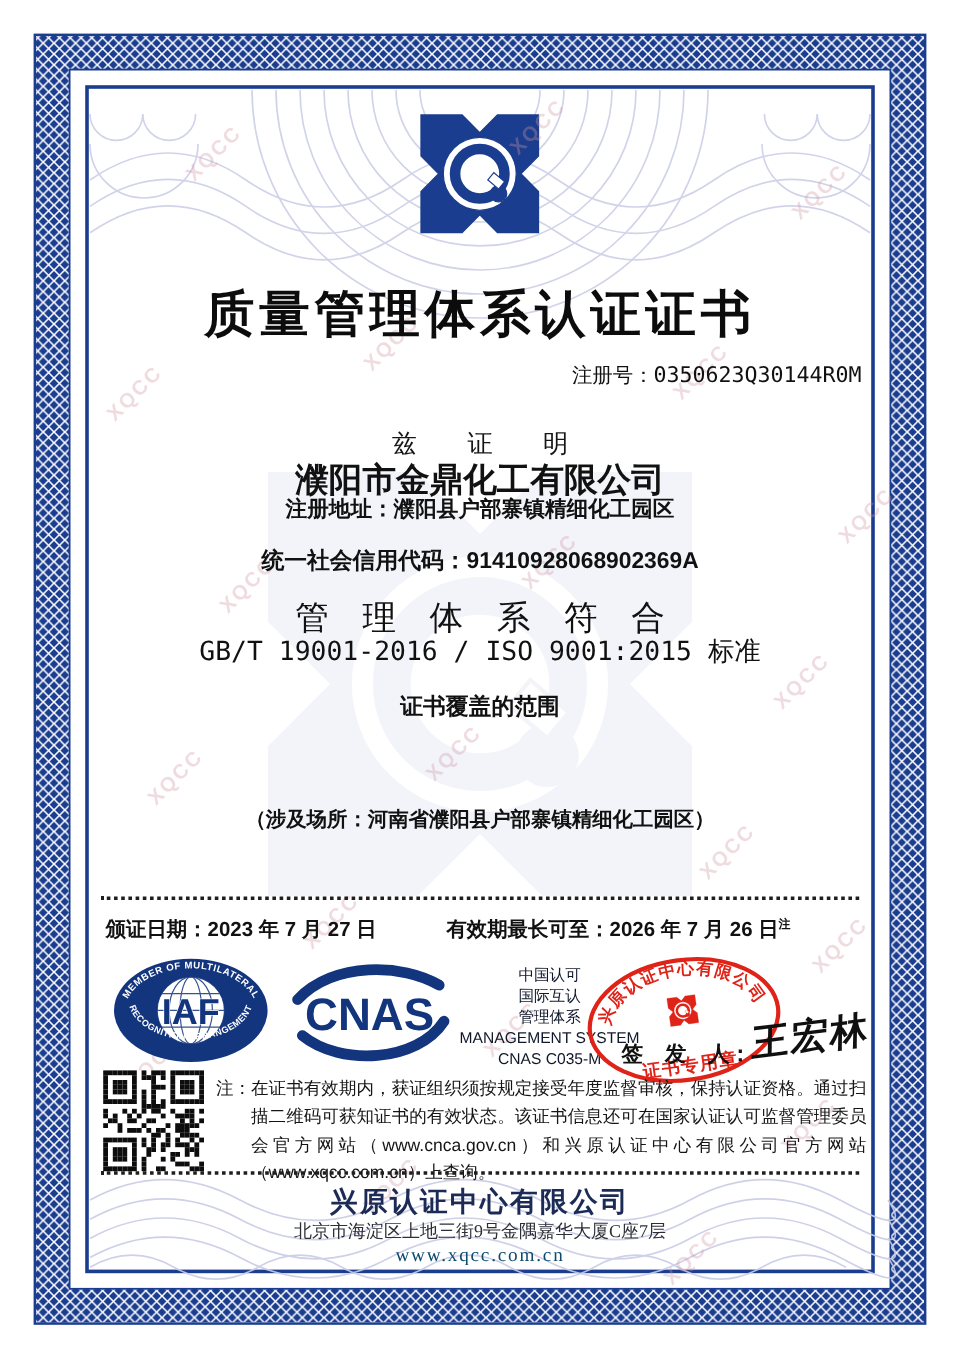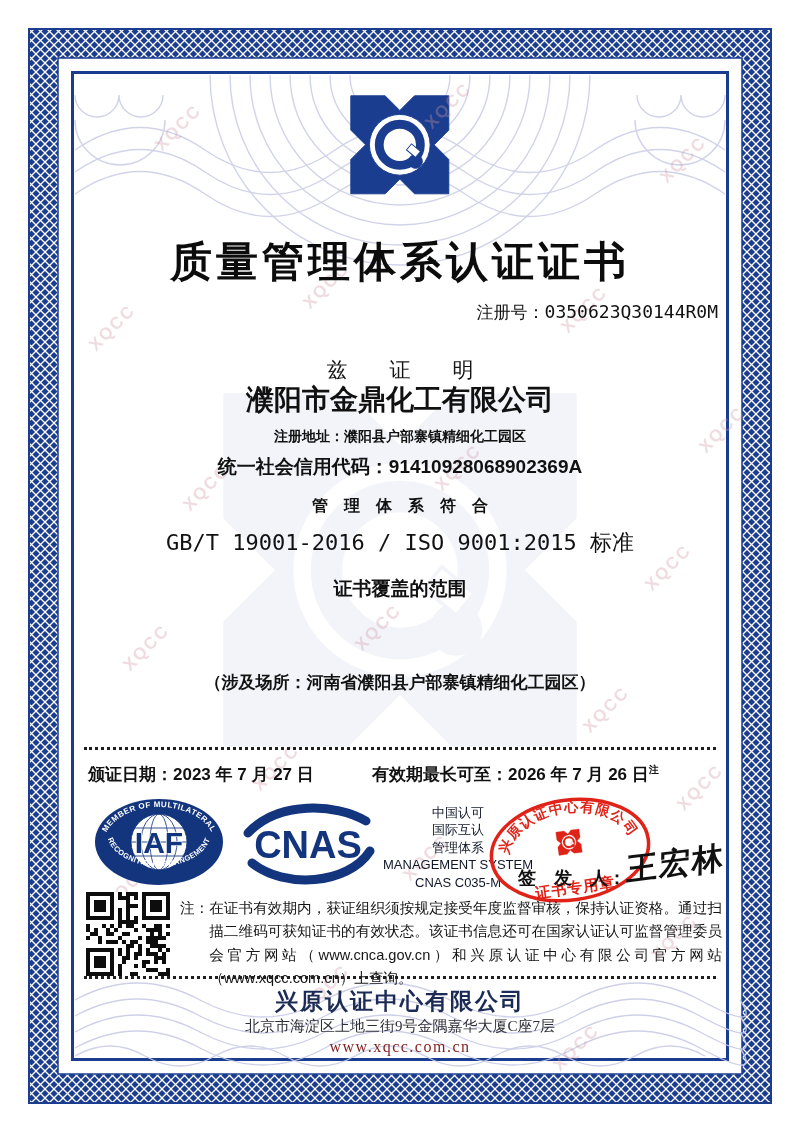--- a/index.html
+++ b/index.html
@@ -9,23 +9,23 @@
   .wm-layer{position:absolute;inset:0;z-index:1;pointer-events:none;}
   .wm{position:absolute;font-weight:bold;font-size:17px;letter-spacing:2px;
       color:rgba(208,152,164,0.34);transform:rotate(-45deg);}
   .content{position:absolute;inset:0;z-index:2;}
   .cblock{position:absolute;left:72px;width:656px;text-align:center;}
   .title{top:234px;font-size:42px;font-weight:bold;letter-spacing:4px;color:#0c0c0c;}
   .regline{position:absolute;top:301px;right:82px;font-size:17px;font-weight:normal;white-space:nowrap;}
   .regline .num{font-family:"DejaVu Sans Mono","Liberation Mono",monospace;font-size:18px;}
   .hereby{top:356px;font-size:21px;color:#151515;}
   .company{top:381px;font-size:28px;font-weight:bold;}
-  .addr{top:428px;font-size:14px;font-weight:600;}
+  .addr{top:412px;font-size:18px;font-weight:600;}
   .credit{top:454px;font-size:19px;font-weight:600;}
-  .conform{top:496px;font-size:16px;font-weight:700;}
+  .conform{top:496px;font-size:28px;font-weight:400;}
   .standard{top:528px;font-size:22px;font-weight:normal;font-family:"DejaVu Sans Mono","Liberation Mono",monospace;}
   .scopehead{top:576px;font-size:19px;font-weight:600;}
   .scope{top:621px;font-size:21px;font-weight:bold;}
   .sites{top:671px;font-size:17px;font-weight:bold;}
   .dotted{position:absolute;left:84px;width:632px;border-top:3.5px dotted #1f1f1f;}
   .d1{top:747px;} .d2{top:976px;}
   .daterow{position:absolute;top:763px;font-size:17px;font-weight:bold;white-space:nowrap;}
   .issue{left:88px;} .valid{left:372px;}
   .valid sup{font-size:10px;font-weight:bold;}
   .iaf{position:absolute;left:92px;top:797px;}
@@ -40,21 +40,21 @@
   .qr{position:absolute;left:86px;top:892px;width:84px;height:84px;display:grid;
       grid-template-columns:repeat(21,1fr);grid-template-rows:repeat(21,1fr);background:#fff;}
   .qr b{display:block;} .qr b.on{background:#0d0d0d;}
   .note{position:absolute;left:180px;top:897px;width:542px;display:flex;
         font-size:14.6px;line-height:1.6;text-align:justify;color:#151515;}
   .note .lbl{flex:0 0 auto;white-space:nowrap;}
   .f-org{top:986px;font-size:23px;font-weight:bold;letter-spacing:2px;
          font-family:"Liberation Serif","DejaVu Serif",serif;color:#1c2b55;}
   .f-addr{top:1017px;font-size:15px;font-family:"Liberation Serif","DejaVu Serif",serif;color:#2e2e38;}
   .f-web{top:1038px;font-size:16px;letter-spacing:1.5px;
-         font-family:"Liberation Serif","DejaVu Serif",serif;color:#7f1d1d;}
+         font-family:"Liberation Serif","DejaVu Serif",serif;color:#0c4a6e;}
 </style>
 </head>
 <body>
 
 <div class="page">
 
   <svg class="deco" width="800" height="1132" viewBox="0 0 800 1132" aria-hidden="true">
     <defs>
       <pattern id="lat" width="9" height="9" patternUnits="userSpaceOnUse">
         <rect width="9" height="9" fill="#1b3d8f"></rect>

